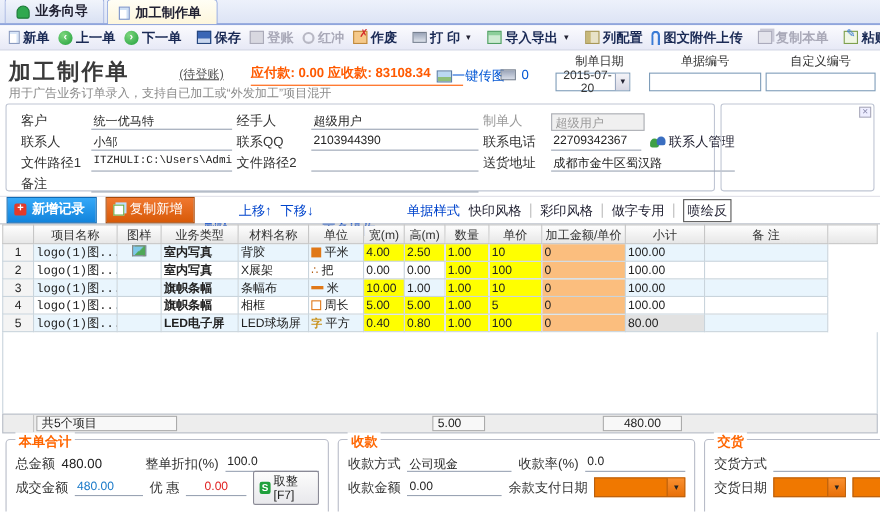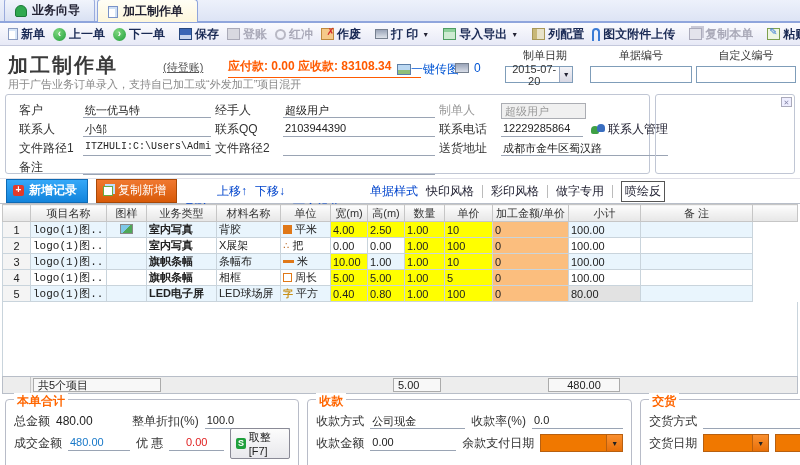--- a/index.html
+++ b/index.html
@@ -246,21 +246,21 @@
     <span class="ival">超级用户</span>
     <span class="ilbl" style="color:#999;">制单人</span>
     <span><span class="ival-box" style="display:inline-block;">超级用户</span></span>
 
     <span class="ilbl">联系人</span>
     <span class="ival">小邹</span>
     <span class="ilbl">联系QQ</span>
     <span class="ival">2103944390</span>
     <span class="ilbl">联系电话</span>
     <span class="phone-wrap">
-      <span class="ival">12229285864</span>
+      <span class="ival">22709342367</span>
       <span class="btn-contact">
         <span class="ic-people"></span>
         <span>联系人管理</span>
       </span>
     </span>
 
     <span class="ilbl">文件路径1</span>
     <span class="ival mono">ITZHULI:C:\Users\Adminis</span>
     <span class="ilbl">文件路径2</span>
     <span class="ival"></span>

